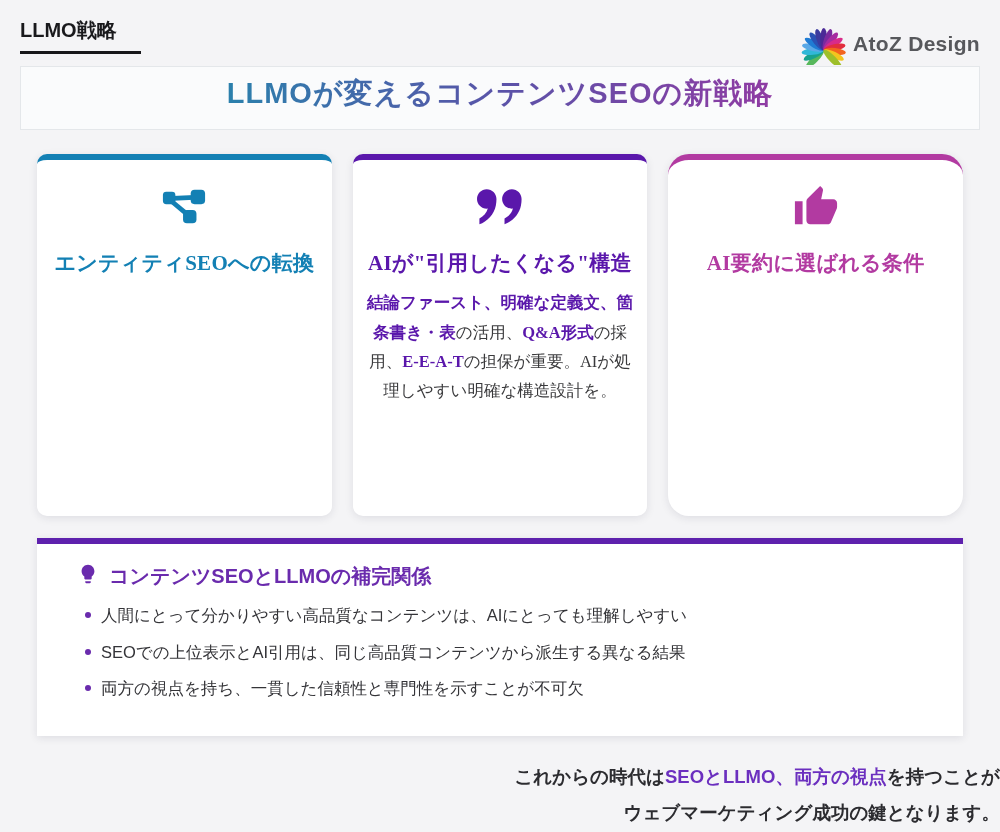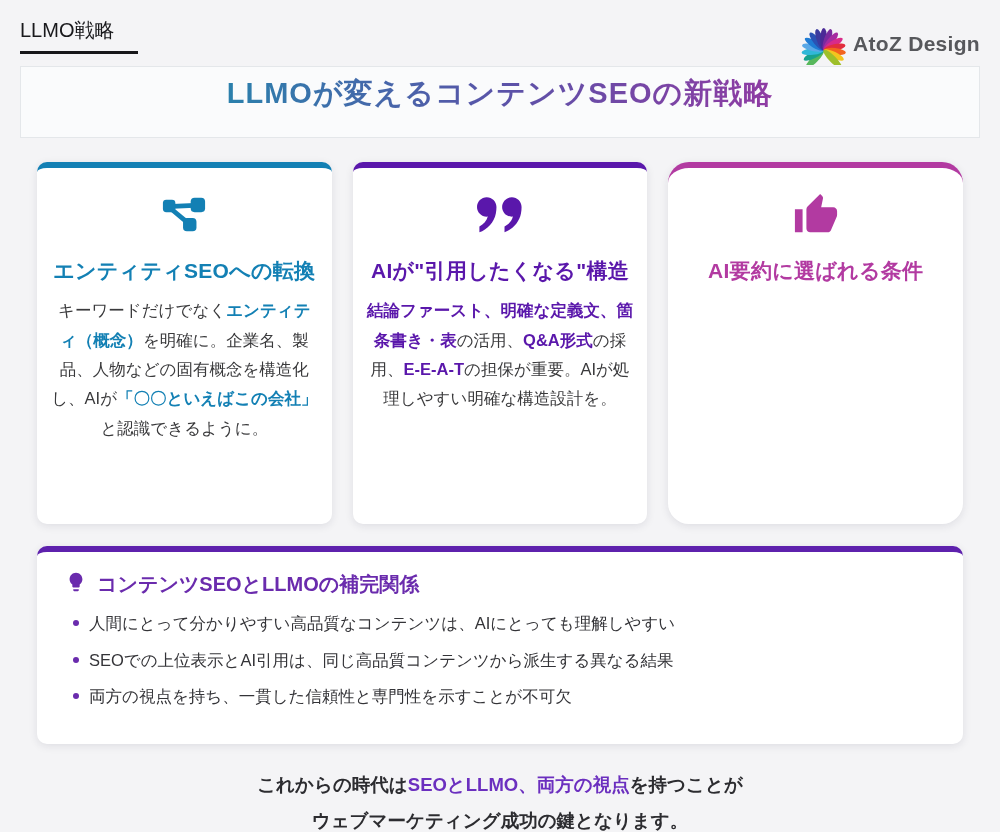--- a/index.html
+++ b/index.html
@@ -7,67 +7,67 @@
   body {
     height:832px;
     background:#f4f4f6;
     font-family:"Liberation Sans","DejaVu Sans",sans-serif;
     color:#2e2e31;
     overflow:hidden;
   }
   
   .header { display:flex; justify-content:space-between; align-items:flex-start; padding:17px 20px 0 20px; height:64px; }
   .page-label {
-    font-size:20px; font-weight:normal; color:#19191c;
+    font-size:20px; font-weight:bold; color:#19191c;
     border-bottom:3px solid #17171a; padding:0 24px 7px 0; display:inline-block;
   }
   .brand { display:flex; align-items:center; gap:4px; margin-top:2px;text-align:center; }
   .brand-name { font-size:21px; font-weight:bold; color:#57585c; letter-spacing:0.3px; }
   
   .hero {
     margin:2px 20px 0; background:#fafbfc; border:1px solid #e4e7ea;
-    text-align:center; padding:9px 0 26px;
+    text-align:center; padding:9px 0 18px;
   }
   .hero-title {
     display:inline-block; font-size:29px; font-weight:bold; letter-spacing:1px; line-height:1.2;
     color:#5a53a8;
   }
   @supports (-webkit-background-clip:text) {
     .hero-title { -webkit-background-clip:text; background-clip:text; color:transparent; }
   }
   
-  .cards { display:grid; grid-template-columns:repeat(3,1fr); gap:21px; margin:24px 37px 0; }
+  .cards { display:grid; grid-template-columns:repeat(3,1fr); gap:21px; margin:24px 37px 0;font-family:Liberation Serif, serif; }
   .card {
     background:#fff; border-radius:10px; border-top:6px solid #888;
     box-shadow:0 2px 8px rgba(30,30,60,.10);
     padding:24px 14px 18px; text-align:center; height:362px;
   }
   .card-icon { height:46px; display:flex; align-items:center; justify-content:center; }
   .card-title { margin-top:18px; font-size:21px; font-weight:bold; line-height:1.45; letter-spacing:0.3px; }
   .card-body { margin-top:10px; font-size:16.5px; line-height:1.78; color:#3a3a3c; word-break:break-all; }
   .hl { font-weight:bold; }
   
   .summary {
-    margin:22px 37px 0; background:#fff; border-radius:10px;
+    margin:22px 37px 0; background:#fff; border-radius:0;
     border-top:6px solid #5e21ad; box-shadow:0 2px 8px rgba(30,30,60,.10);
-    padding:19px 28px 22px; height:198px;
+    padding:19px 40px 22px; height:198px;
   }
   .summary-head { display:flex; align-items:center; gap:10px; color:#6a2bad; font-size:20px; font-weight:bold; }
   .summary-head svg { flex:0 0 auto; }
   .summary ul { list-style:none; margin-top:13px; padding-left:6px; }
   .summary li {
     position:relative; padding-left:18px; margin-top:12px;
     font-size:16.5px; line-height:1.5; color:#343438;
   }
   .summary li::before {
     content:""; position:absolute; left:2px; top:9px;
     width:6px; height:6px; border-radius:50%; background:#6a2bad;
   }
   
-  .footer { margin-top:23px; text-align:center; font-size:18.5px; font-weight:bold; color:#2c2c30; line-height:1.95; }
+  .footer { margin-top:23px; text-align:right; font-size:18.5px; font-weight:bold; color:#2c2c30; line-height:1.95; }
   .footer .hl { color:#6b2fbf; }
 </style>
 </head>
 <body>
 
 <header class="header">
   <div class="page-label">LLMO戦略</div>
   <div class="brand">
     <span>
       <svg id="logo-svg" viewBox="0 0 70 62" width="52" height="46" aria-hidden="true">
@@ -131,21 +131,20 @@
     <div class="card-icon" style="color: rgb(19, 128, 180);">
         <svg viewBox="0 0 48 40" width="46" height="40" aria-hidden="true">
           <line x1="12" y1="11" x2="35" y2="10" stroke="currentColor" stroke-width="5"></line>
           <line x1="11" y1="14" x2="29" y2="29" stroke="currentColor" stroke-width="5"></line>
           <rect x="2" y="4" width="13" height="13" rx="3.5" fill="currentColor"></rect>
           <rect x="31" y="2" width="15" height="15" rx="4" fill="currentColor"></rect>
           <rect x="23" y="23" width="14" height="14" rx="4" fill="currentColor"></rect>
         </svg>
       </div>
     <h2 class="card-title" style="color: rgb(19, 128, 180);">エンティティSEOへの転換</h2>
-    <p class="card-body"><span>キーワードだけでなく</span><span class="hl" style="color: rgb(19, 128, 180);">エンティティ（概念）</span><span>を明確に。企業名、製品、人物などの固有概念を構造化し、AIが</span><span class="hl" style="color: rgb(19, 128, 180);">「〇〇といえばこの会社」</span><span>と認識できるように。</span></p>
   </section>
 
   <section class="card" style="border-top-color: rgb(90, 23, 171);">
     <div class="card-icon" style="color: rgb(90, 23, 171);">
         <svg viewBox="0 0 43 34" width="45" height="36" aria-hidden="true">
           <g fill="currentColor">
             <path d="M9.3 0C4.2 0 0 4.2 0 9.3c0 5.1 4.2 9.3 9.3 9.3.3 0 .7 0 1-.1-1 4.1-3.9 7.4-8 9.4v5.6C9.5 31 16.5 23.9 18 15.5c.4-2 .6-4.1.6-6.2C18.6 4.2 14.4 0 9.3 0z"></path>
             <path transform="translate(24,0)" d="M9.3 0C4.2 0 0 4.2 0 9.3c0 5.1 4.2 9.3 9.3 9.3.3 0 .7 0 1-.1-1 4.1-3.9 7.4-8 9.4v5.6C9.5 31 16.5 23.9 18 15.5c.4-2 .6-4.1.6-6.2C18.6 4.2 14.4 0 9.3 0z"></path>
           </g>
         </svg>

